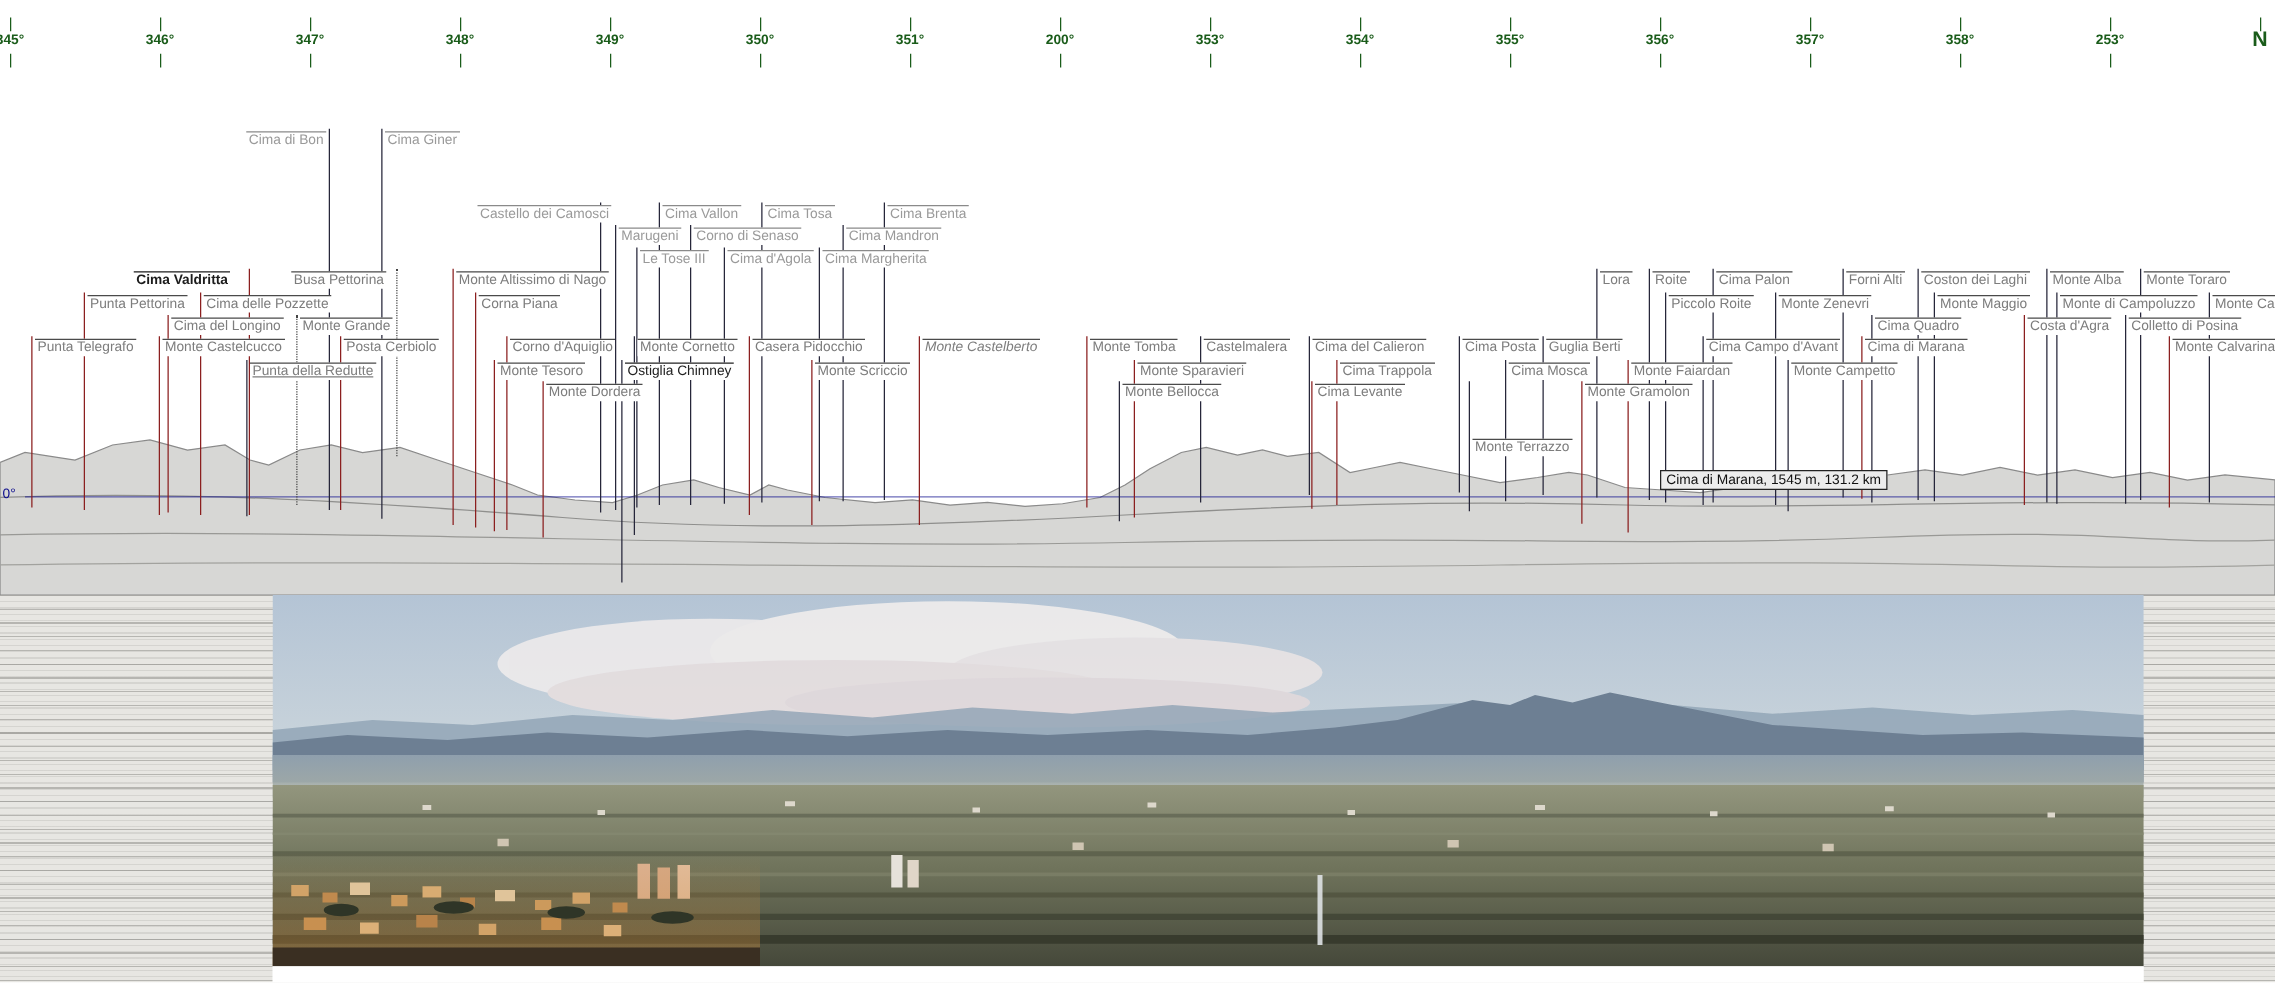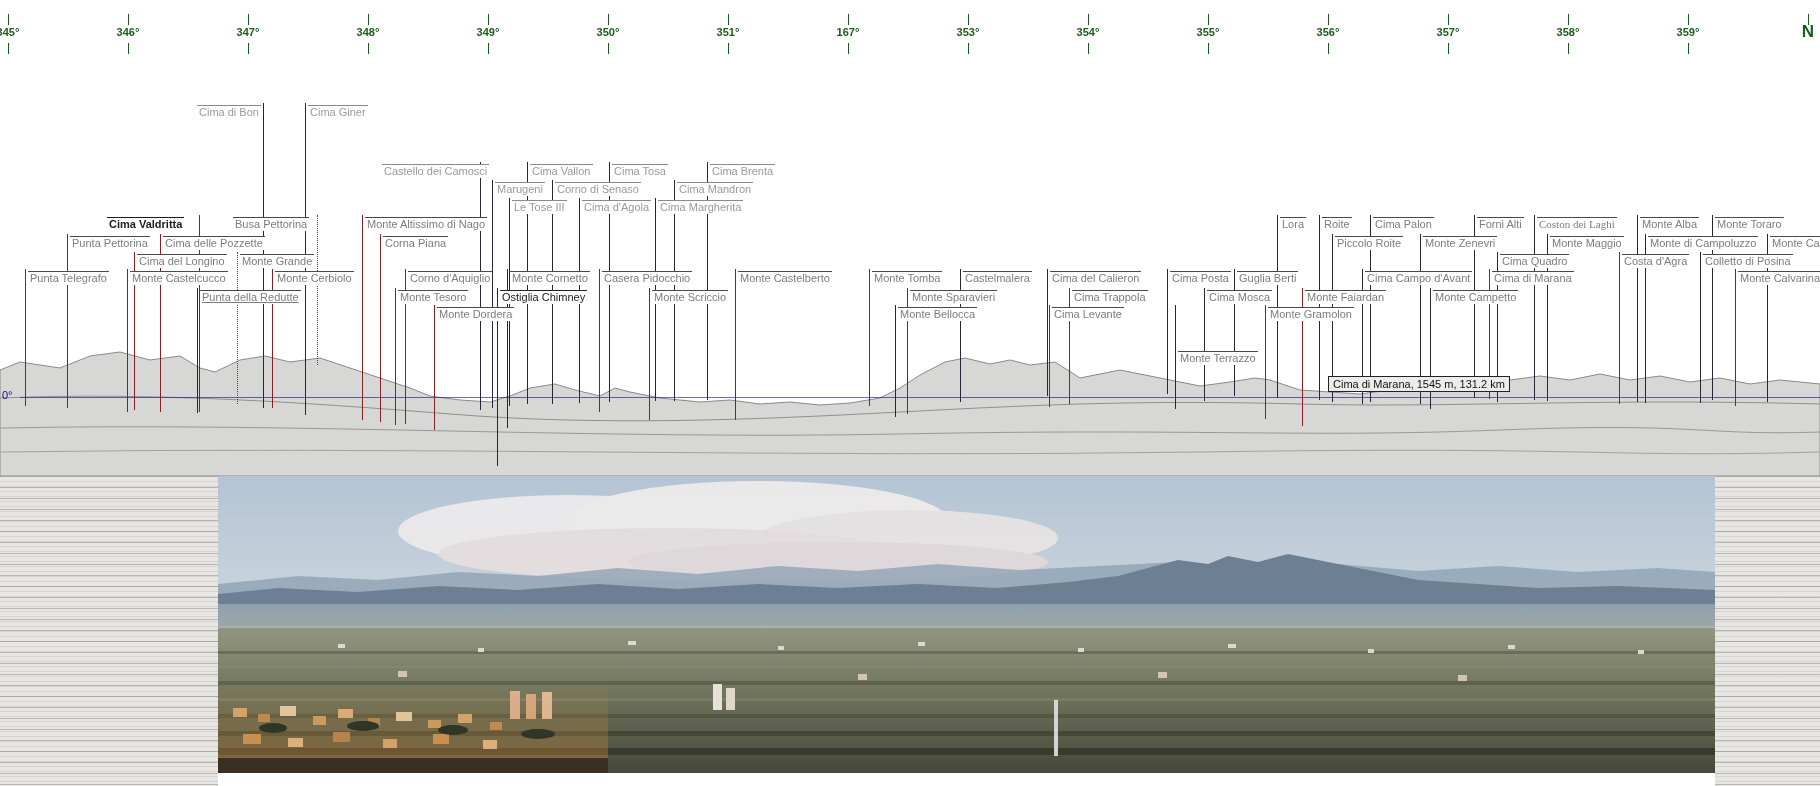--- a/index.html
+++ b/index.html
@@ -60,42 +60,42 @@
       <div class="tick" style="left: 488px; top: 43px;"></div>
       <div class="deg" style="left: 488px;">349°</div>
       <div class="tick" style="left: 608px; top: 14px;"></div>
       <div class="tick" style="left: 608px; top: 43px;"></div>
       <div class="deg" style="left: 608px;">350°</div>
       <div class="tick" style="left: 728px; top: 14px;"></div>
       <div class="tick" style="left: 728px; top: 43px;"></div>
       <div class="deg" style="left: 728px;">351°</div>
       <div class="tick" style="left: 848px; top: 14px;"></div>
       <div class="tick" style="left: 848px; top: 43px;"></div>
-      <div class="deg" style="left: 848px;">167°</div>
+      <div class="deg" style="left: 848px;">200°</div>
       <div class="tick" style="left: 968px; top: 14px;"></div>
       <div class="tick" style="left: 968px; top: 43px;"></div>
       <div class="deg" style="left: 968px;">353°</div>
       <div class="tick" style="left: 1088px; top: 14px;"></div>
       <div class="tick" style="left: 1088px; top: 43px;"></div>
       <div class="deg" style="left: 1088px;">354°</div>
       <div class="tick" style="left: 1208px; top: 14px;"></div>
       <div class="tick" style="left: 1208px; top: 43px;"></div>
       <div class="deg" style="left: 1208px;">355°</div>
       <div class="tick" style="left: 1328px; top: 14px;"></div>
       <div class="tick" style="left: 1328px; top: 43px;"></div>
       <div class="deg" style="left: 1328px;">356°</div>
       <div class="tick" style="left: 1448px; top: 14px;"></div>
       <div class="tick" style="left: 1448px; top: 43px;"></div>
       <div class="deg" style="left: 1448px;">357°</div>
       <div class="tick" style="left: 1568px; top: 14px;"></div>
       <div class="tick" style="left: 1568px; top: 43px;"></div>
       <div class="deg" style="left: 1568px;">358°</div>
       <div class="tick" style="left: 1688px; top: 14px;"></div>
       <div class="tick" style="left: 1688px; top: 43px;"></div>
-      <div class="deg" style="left: 1688px;">359°</div>
+      <div class="deg" style="left: 1688px;">253°</div>
       <div class="tick" style="left: 1808px; top: 14px;"></div>
       <div class="north" style="left: 1808px;">N</div>
     </div>
 
   <svg id="terrain" width="1820" height="141" viewBox="0 335 1820 141">
     <path d="M0,370 L20,362 L60,368 L90,356 L120,352 L150,360 L180,356 L200,368 L215,372 L240,360 L265,356 L290,362 L320,358 L350,368 L380,378 L410,388 L430,396 L460,400 L490,402 L510,396 L530,388 L555,384 L575,390 L600,396 L615,388 L630,392 L660,398 L700,402 L730,400 L760,404 L790,402 L820,405 L850,403 L880,398 L900,388 L920,375 L945,362 L965,358 L990,364 L1010,360 L1030,365 L1055,362 L1080,378 L1100,374 L1120,370 L1145,375 L1170,380 L1200,386 L1230,382 L1255,378 L1270,380 L1300,390 L1330,392 L1360,394 L1390,390 L1420,384 L1450,380 L1480,384 L1510,380 L1540,376 L1570,380 L1600,374 L1630,380 L1660,376 L1690,382 L1720,378 L1750,384 L1780,380 L1820,384 L1820,476 L0,476 Z" fill="#d7d7d5" stroke="#8a8a8a" stroke-width="1"></path>
     <path d="M0,398 C150,392 300,402 450,414 S750,420 900,412 S1150,400 1300,404 S1600,398 1820,404" fill="none" stroke="#8f8f8d" stroke-width="1"></path>
     <path d="M0,428 C300,422 600,440 900,434 S1300,438 1500,430 S1700,436 1820,432" fill="none" stroke="#999996" stroke-width="1"></path>
     <path d="M0,452 C400,446 800,458 1200,452 S1600,458 1820,452" fill="none" stroke="#a2a29e" stroke-width="1"></path>
   </svg>
@@ -185,43 +185,43 @@
       <div class="peak tone-faint" style="left: 512px; top: 200px;">Le Tose III</div>
       <div class="peak tone-faint" style="left: 582px; top: 200px;">Cima d'Agola</div>
       <div class="peak tone-faint" style="left: 658px; top: 200px;">Cima Margherita</div>
       <div class="peak tone-bold" style="left: 107px; top: 217px;">Cima Valdritta</div>
       <div class="peak tone-gray" style="left: 233px; top: 217px;">Busa Pettorina</div>
       <div class="peak tone-gray" style="left: 365px; top: 217px;">Monte Altissimo di Nago</div>
       <div class="peak tone-gray" style="left: 1280px; top: 217px;">Lora</div>
       <div class="peak tone-gray" style="left: 1322px; top: 217px;">Roite</div>
       <div class="peak tone-gray" style="left: 1373px; top: 217px;">Cima Palon</div>
       <div class="peak tone-gray" style="left: 1477px; top: 217px;">Forni Alti</div>
-      <div class="peak tone-gray" style="left: 1537px; top: 217px; font-family: Liberation Serif, serif;">Coston dei Laghi</div>
+      <div class="peak tone-gray" style="left: 1537px; top: 217px;">Coston dei Laghi</div>
       <div class="peak tone-gray" style="left: 1640px; top: 217px;">Monte Alba</div>
       <div class="peak tone-gray" style="left: 1715px; top: 217px;">Monte Toraro</div>
       <div class="peak tone-gray" style="left: 70px; top: 236px;">Punta Pettorina</div>
       <div class="peak tone-gray" style="left: 163px; top: 236px;">Cima delle Pozzette</div>
       <div class="peak tone-gray" style="left: 383px; top: 236px;">Corna Piana</div>
       <div class="peak tone-gray" style="left: 1335px; top: 236px;">Piccolo Roite</div>
       <div class="peak tone-gray" style="left: 1423px; top: 236px;">Monte Zenevri</div>
       <div class="peak tone-gray" style="left: 1550px; top: 236px;">Monte Maggio</div>
       <div class="peak tone-gray" style="left: 1648px; top: 236px;">Monte di Campoluzzo</div>
       <div class="peak tone-gray" style="left: 1770px; top: 236px;">Monte Cam</div>
       <div class="peak tone-gray" style="left: 137px; top: 254px;">Cima del Longino</div>
       <div class="peak tone-gray" style="left: 240px; top: 254px;">Monte Grande</div>
       <div class="peak tone-gray" style="left: 1500px; top: 254px;">Cima Quadro</div>
       <div class="peak tone-gray" style="left: 1622px; top: 254px;">Costa d'Agra</div>
       <div class="peak tone-gray" style="left: 1703px; top: 254px;">Colletto di Posina</div>
       <div class="peak tone-gray" style="left: 28px; top: 271px;">Punta Telegrafo</div>
       <div class="peak tone-gray" style="left: 130px; top: 271px;">Monte Castelcucco</div>
-      <div class="peak tone-gray" style="left: 275px; top: 271px;">Monte Cerbiolo</div>
+      <div class="peak tone-gray" style="left: 275px; top: 271px;">Posta Cerbiolo</div>
       <div class="peak tone-gray" style="left: 408px; top: 271px;">Corno d'Aquiglio</div>
       <div class="peak tone-gray" style="left: 510px; top: 271px;">Monte Cornetto</div>
       <div class="peak tone-gray" style="left: 602px; top: 271px;">Casera Pidocchio</div>
-      <div class="peak tone-gray" style="left: 738px; top: 271px;">Monte Castelberto</div>
+      <div class="peak tone-gray" style="left: 738px; top: 271px; font-style: italic;">Monte Castelberto</div>
       <div class="peak tone-gray" style="left: 872px; top: 271px;">Monte Tomba</div>
       <div class="peak tone-gray" style="left: 963px; top: 271px;">Castelmalera</div>
       <div class="peak tone-gray" style="left: 1050px; top: 271px;">Cima del Calieron</div>
       <div class="peak tone-gray" style="left: 1170px; top: 271px;">Cima Posta</div>
       <div class="peak tone-gray" style="left: 1237px; top: 271px;">Guglia Berti</div>
       <div class="peak tone-gray" style="left: 1365px; top: 271px;">Cima Campo d'Avant</div>
       <div class="peak tone-gray" style="left: 1492px; top: 271px;">Cima di Marana</div>
       <div class="peak tone-gray" style="left: 1738px; top: 271px;">Monte Calvarina</div>
       <div class="peak tone-gray" style="left: 200px; top: 290px; text-decoration: underline;">Punta della Redutte</div>
       <div class="peak tone-gray" style="left: 398px; top: 290px;">Monte Tesoro</div>

